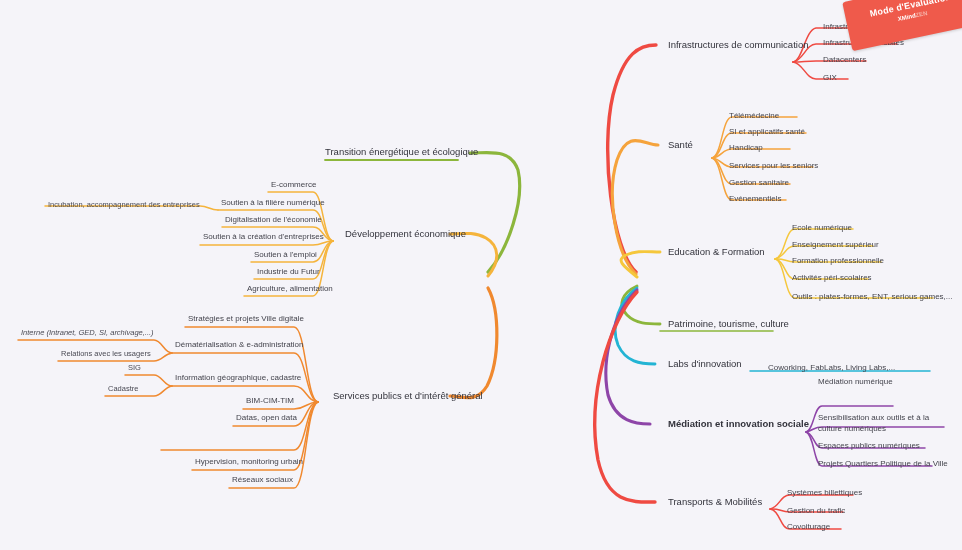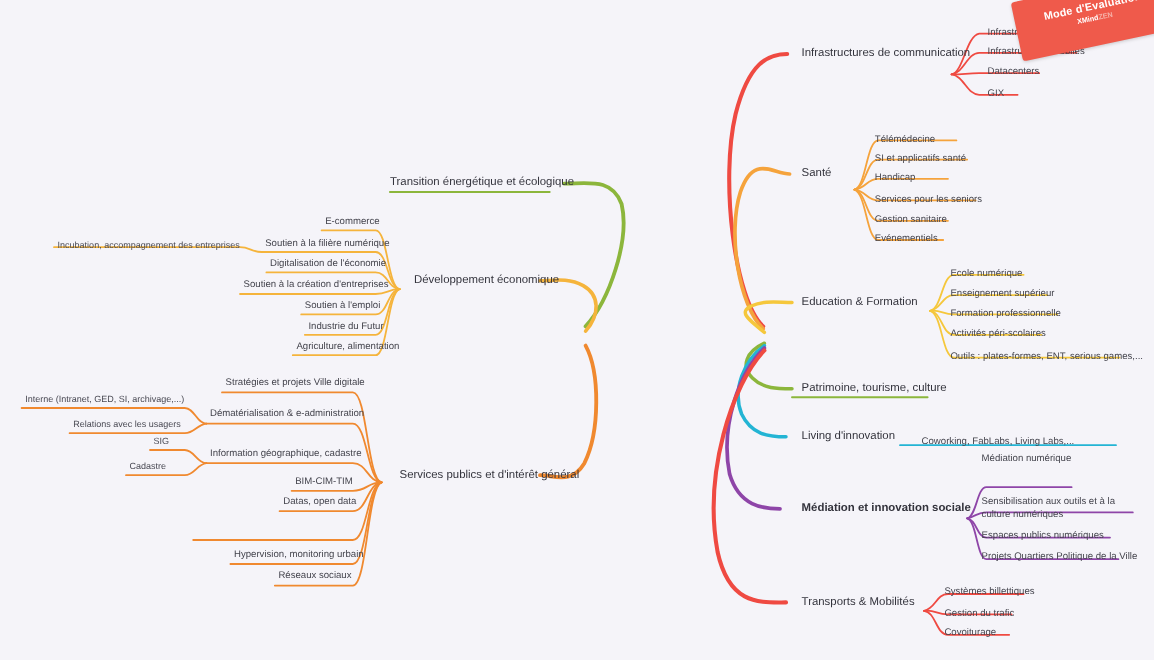--- a/index.html
+++ b/index.html
@@ -157,21 +157,21 @@
 
   <div class="node lvl1" style="left:668px;top:246px;">Education &amp; Formation</div>
   <div class="node lvl2" style="left:792px;top:222px;">Ecole numérique</div>
   <div class="node lvl2" style="left:792px;top:239px;">Enseignement supérieur</div>
   <div class="node lvl2" style="left:792px;top:255px;">Formation professionnelle</div>
   <div class="node lvl2" style="left:792px;top:272px;">Activités péri-scolaires</div>
   <div class="node lvl2" style="left:792px;top:291px;">Outils : plates-formes, ENT, serious games,...</div>
 
   <div class="node lvl1" style="left:668px;top:318px;text-align:center;">Patrimoine, tourisme, culture</div>
 
-  <div class="node lvl1" style="left:668px;top:358px;">Living d'innovation</div>
+  <div class="node lvl1" style="left:668px;top:358px;">Labs d'innovation</div>
   <div class="node lvl2" style="left:768px;top:362px;">Coworking, FabLabs, Living Labs,...</div>
 
   <div class="node lvl1" style="left:668px;top:418px;font-weight:bold;">Médiation et innovation sociale</div>
   <div class="node lvl2" style="left:818px;top:376px;">Médiation numérique</div>
   <div class="node lvl2 wrap" style="left:818px;top:412px;width:125px;">Sensibilisation aux outils et à la culture numériques</div>
   <div class="node lvl2" style="left:818px;top:440px;">Espaces publics numériques</div>
   <div class="node lvl2" style="left:818px;top:458px;">Projets Quartiers Politique de la Ville</div>
 
   <div class="node lvl1" style="left:668px;top:496px;">Transports &amp; Mobilités</div>
   <div class="node lvl2" style="left:787px;top:487px;">Systèmes billettiques</div>
@@ -186,21 +186,21 @@
   <div class="node lvl3" style="left:48px;top:199px;">Incubation, accompagnement des entreprises</div>
   <div class="node lvl2" style="left:225px;top:214px;">Digitalisation de l'économie</div>
   <div class="node lvl2" style="left:203px;top:231px;">Soutien à la création d'entreprises</div>
   <div class="node lvl2" style="left:254px;top:249px;">Soutien à l'emploi</div>
   <div class="node lvl2" style="left:257px;top:266px;">Industrie du Futur</div>
   <div class="node lvl2" style="left:247px;top:283px;">Agriculture, alimentation</div>
 
   <div class="node lvl1" style="left:333px;top:390px;">Services publics et d'intérêt général</div>
   <div class="node lvl2" style="left:188px;top:313px;">Stratégies et projets Ville digitale</div>
   <div class="node lvl2" style="left:175px;top:339px;">Dématérialisation &amp; e-administration</div>
-  <div class="node lvl3" style="left:21px;top:327px;">Interne (Intranet, GED, SI, archivage,...)</div>
+  <div class="node lvl3" style="left:21px;top:327px;font-style:italic;">Interne (Intranet, GED, SI, archivage,...)</div>
   <div class="node lvl3" style="left:61px;top:348px;">Relations avec les usagers</div>
   <div class="node lvl2" style="left:175px;top:372px;">Information  géographique, cadastre</div>
   <div class="node lvl3" style="left:128px;top:362px;">SIG</div>
   <div class="node lvl3" style="left:108px;top:383px;">Cadastre</div>
   <div class="node lvl2" style="left:246px;top:395px;">BIM-CIM-TIM</div>
   <div class="node lvl2" style="left:236px;top:412px;">Datas, open data</div>
   <div class="node lvl2" style="left:195px;top:456px;">Hypervision, monitoring urbain</div>
   <div class="node lvl2" style="left:232px;top:474px;">Réseaux sociaux</div>
 
   <div id="eval-badge">

